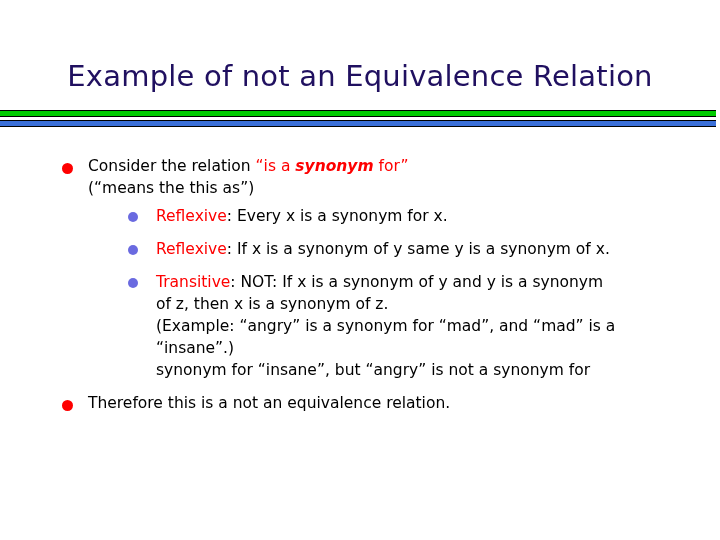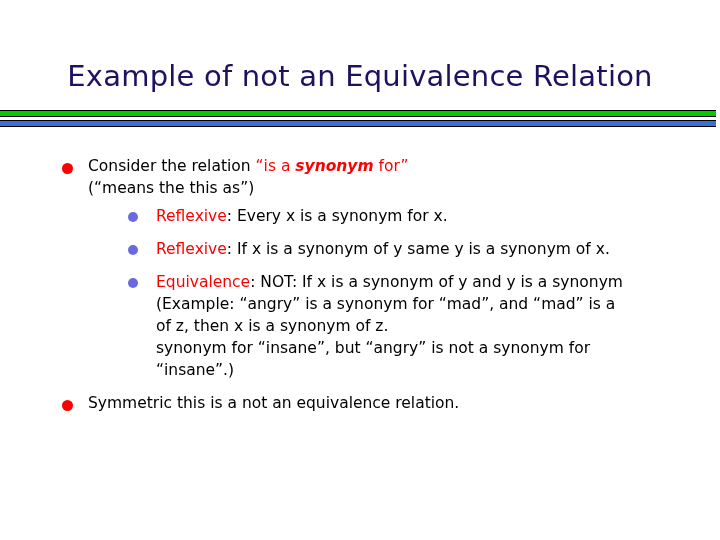--- a/index.html
+++ b/index.html
@@ -182,30 +182,30 @@
         <div class="bullet-l2">
           <span class="dot-blue"></span>
           <div class="l2-text">
             <span class="kw-red">Reflexive</span><span>: </span><span>If x is a synonym of y same y is a synonym of x.</span>
           </div>
         </div>
 
         <div class="bullet-l2">
           <span class="dot-blue"></span>
           <div class="l2-text">
-            <span class="kw-red">Equivalence</span><span>: </span><span>NOT: If x is a synonym of y and y is a synonym</span>
+            <span class="kw-red">Transitive</span><span>: </span><span>NOT: If x is a synonym of y and y is a synonym</span>
+            <span class="extra-line">of z, then x is a synonym of z.</span>
             <span class="extra-line">(Example: “angry” is a synonym for “mad”, and “mad” is a</span>
-            <span class="extra-line">of z, then x is a synonym of z.</span>
+            <span class="extra-line">“insane”.)</span>
             <span class="extra-line">synonym for “insane”, but “angry” is not a synonym for</span>
-            <span class="extra-line">“insane”.)</span>
           </div>
         </div>
 
       </div>
     </div>
 
     <div class="final-bullet">
       <span class="dot-red"></span>
-      <div class="l1-text">Symmetric this is a not an equivalence relation.</div>
+      <div class="l1-text">Therefore this is a not an equivalence relation.</div>
     </div>
 
   </div>
 </div>
 
 </body></html>

